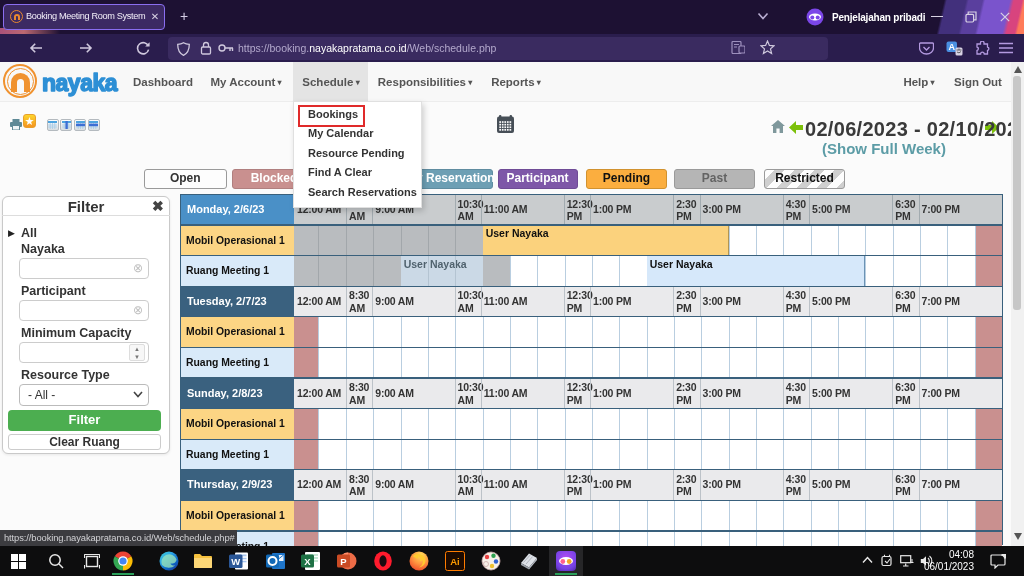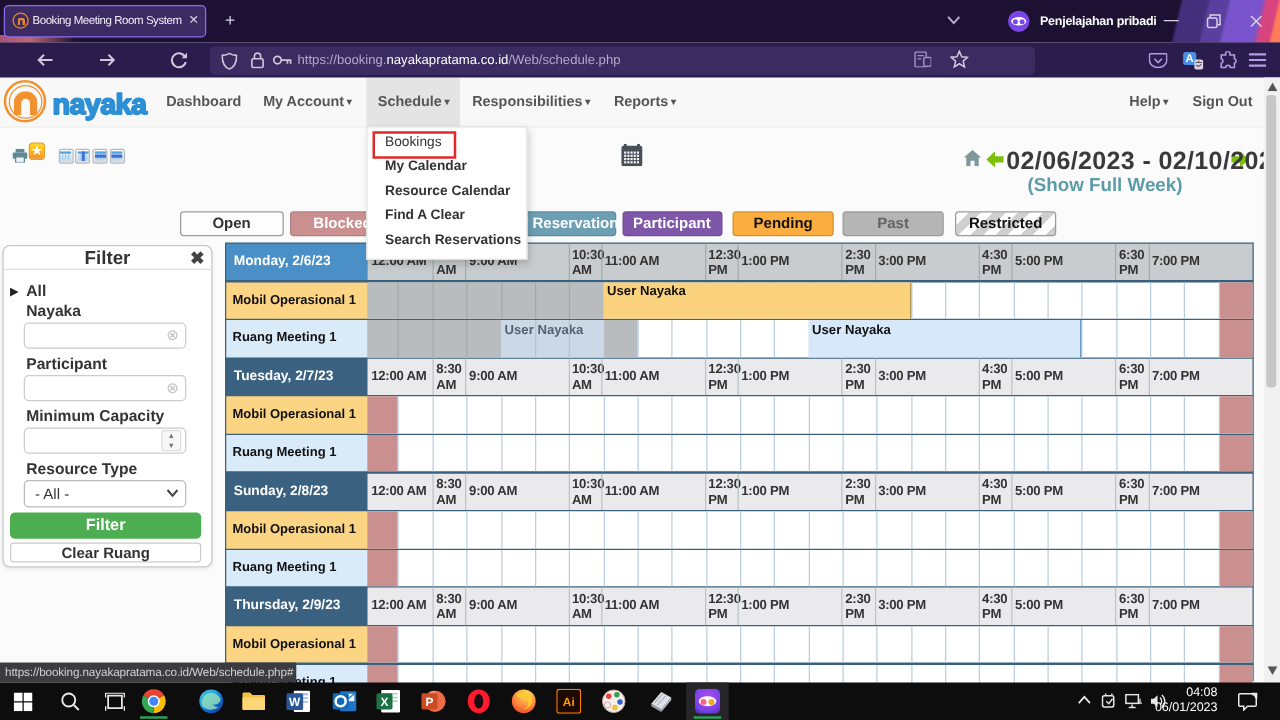--- a/index.html
+++ b/index.html
@@ -494,23 +494,23 @@
 <div style="position:absolute;left:19px;top:342px;width:130px;height:21px;background:#fff;border:1px solid #ccc;border-radius:4px;"></div>
 <div style="position:absolute;left:129px;top:344px;width:16px;height:17px;background:#f7f7f7;border:1px solid #ddd;border-radius:2px;color:#777;font-size:6px;text-align:center;line-height:8px;">▲<br>▼</div>
 <div style="position:absolute;left:21px;top:368px;width:110px;height:13px;color:#333;font-size:12.5px;font-weight:bold;">Resource Type</div>
 <div style="position:absolute;left:19px;top:384px;width:130px;height:22px;background:#fff;border:1px solid #bbb;border-radius:4px;color:#333;font-size:12px;line-height:20px;padding-left:8px;">- All -</div>
 <svg class="abs" style="left:133px;top:391px" width="10" height="7" viewBox="0 0 10 7">
     <path d="M1 1 L5 5.5 L9 1" stroke="#444" stroke-width="1.6" fill="none"></path>
   </svg>
 <div style="position:absolute;left:8px;top:410px;width:153px;height:20.5px;background:#4cae50;border-radius:4px;color:#fff;font-size:13px;font-weight:bold;text-align:center;line-height:20.5px;">Filter</div>
 <div style="position:absolute;left:8px;top:434px;width:153px;height:15.5px;background:#fff;border:1px solid #ccc;border-radius:3px;color:#333;font-size:12px;font-weight:bold;text-align:center;line-height:14px;">Clear Ruang</div>
 <div style="position:absolute;left:293px;top:101px;width:129px;height:106.5px;background:#fff;border:1px solid #e0e0e0;box-shadow:2px 3px 6px rgba(0,0,0,0.18);"></div>
-<div style="position:absolute;left:308px;top:106.5px;width:112px;height:16px;color:#333;font-size:11px;font-weight:normal;white-space:nowrap;line-height:15.5px;">Bookings</div>
+<div style="position:absolute;left:308px;top:106.5px;width:112px;height:16px;color:#333;font-size:11px;font-weight:bold;white-space:nowrap;line-height:15.5px;">Bookings</div>
 <div style="position:absolute;left:308px;top:126.0px;width:112px;height:16px;color:#333;font-size:11px;font-weight:bold;white-space:nowrap;line-height:15.5px;">My Calendar</div>
-<div style="position:absolute;left:308px;top:145.5px;width:112px;height:16px;color:#333;font-size:11px;font-weight:bold;white-space:nowrap;line-height:15.5px;">Resource Calendar</div>
+<div style="position:absolute;left:308px;top:145.5px;width:112px;height:16px;color:#333;font-size:11px;font-weight:bold;white-space:nowrap;line-height:15.5px;">Resource Pending</div>
 <div style="position:absolute;left:308px;top:165.0px;width:112px;height:16px;color:#333;font-size:11px;font-weight:bold;white-space:nowrap;line-height:15.5px;">Find A Clear</div>
 <div style="position:absolute;left:308px;top:184.5px;width:112px;height:16px;color:#333;font-size:11px;font-weight:bold;white-space:nowrap;line-height:15.5px;">Search Reservations</div>
 <div style="position:absolute;left:297.5px;top:104.5px;width:67.5px;height:22px;border:2.5px solid #e02a2a;"></div>
 <div style="position:absolute;left:0px;top:0px;width:1024px;height:33.5px;background:#1d1133;"></div>
 <div style="position:absolute;left:895px;top:0px;width:129px;height:33.5px;background:linear-gradient(103deg,rgba(29,17,51,0) 0 36%,#42307c 38% 52%,#5a3f9e 54% 64%,#7a54cc 66% 84%,#d8447e 87% 93%,#ff7b59 95% 100%);"></div>
 <div style="position:absolute;left:0px;top:28px;width:60px;height:6px;background:linear-gradient(90deg,#c25e86 0,#d8787c 40%,rgba(29,17,51,0) 100%);opacity:0.85;"></div>
 <div style="position:absolute;left:3px;top:4px;width:162px;height:25.5px;background:#3c2a63;border:1px solid #8a6ef0;border-radius:4px;"></div>
 <div style="position:absolute;left:10px;top:10px;width:13px;height:13px;border:1.5px solid #e8882f;border-radius:50%;"></div>
 <div style="position:absolute;left:13.5px;top:13.5px;width:6px;height:6px;border:2px solid #e8882f;border-bottom:none;border-radius:3px 3px 0 0;"></div>
 <div style="position:absolute;left:26px;top:9px;width:122px;height:15px;color:#f2eef8;font-size:9.2px;line-height:15px;white-space:nowrap;overflow:hidden;letter-spacing:-0.35px;">Booking Meeting Room System</div>

